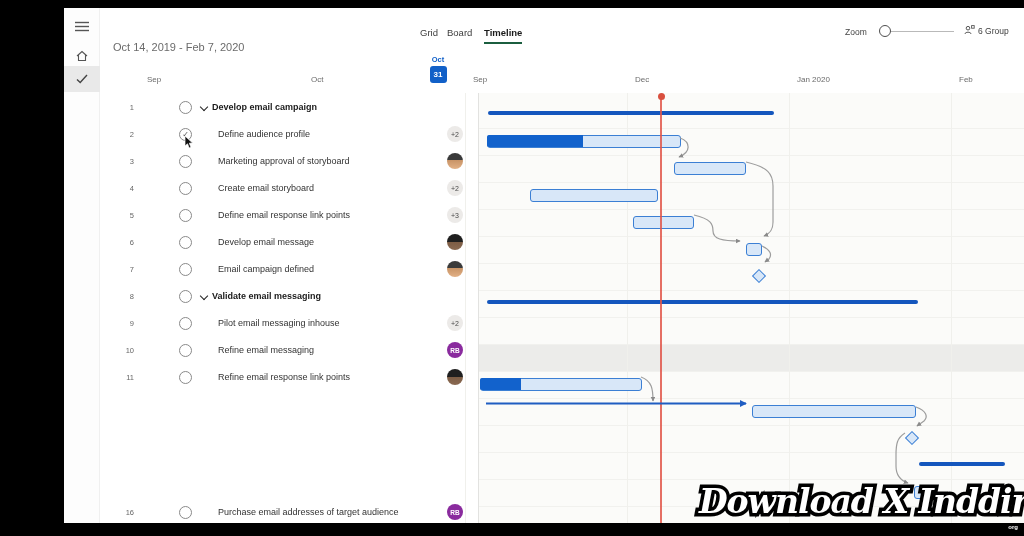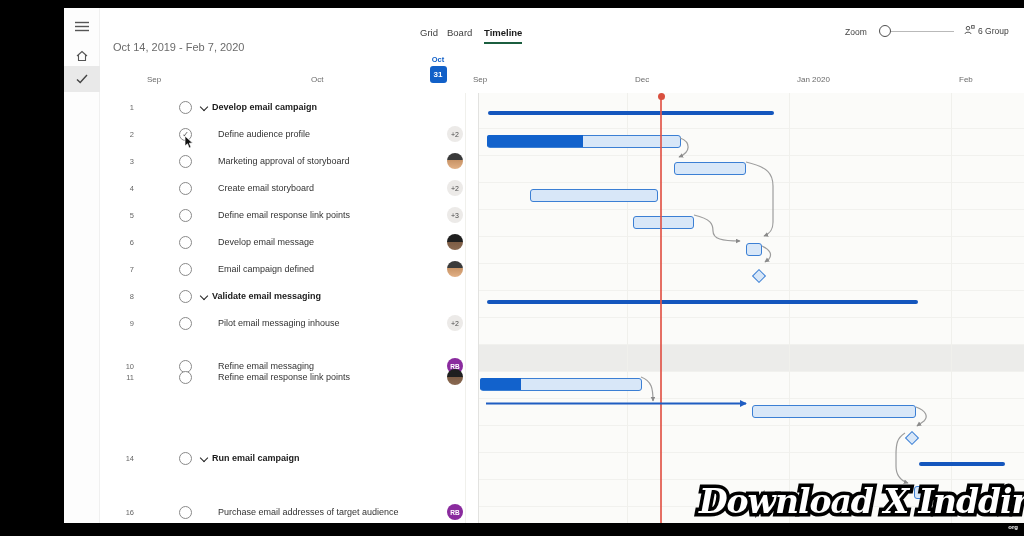--- a/index.html
+++ b/index.html
@@ -179,37 +179,31 @@
           <div class="tcheck"></div>
           <div class="chev"></div>
           <div class="tname">Validate email messaging</div>
         </div>
         <div class="trow" style="top: 217px;">
           <div class="tnum">9</div>
           <div class="tcheck"></div>
           <div class="tname">Pilot email messaging inhouse</div>
           <div class="badge">+2</div>
         </div>
-        <div class="trow" style="top: 244px; margin-top: 16px;">
+        <div class="trow" style="top: 244px;">
           <div class="tnum">10</div>
           <div class="tcheck"></div>
           <div class="tname">Refine email messaging</div>
           <div class="avatar av-rb">RB</div>
         </div>
         <div class="trow" style="top: 271px;">
           <div class="tnum">11</div>
           <div class="tcheck"></div>
           <div class="tname">Refine email response link points</div>
           <div class="avatar av-man2"></div>
-        </div>
-        <div class="trow group" style="top: 352px;">
-          <div class="tnum">14</div>
-          <div class="tcheck"></div>
-          <div class="chev"></div>
-          <div class="tname">Run email campaign</div>
         </div>
         <div class="trow" style="top: 406px;">
           <div class="tnum">16</div>
           <div class="tcheck"></div>
           <div class="tname">Purchase email addresses of target audience</div>
           <div class="avatar av-rb">RB</div>
         </div>
       </div>
 
     <div id="chart">

